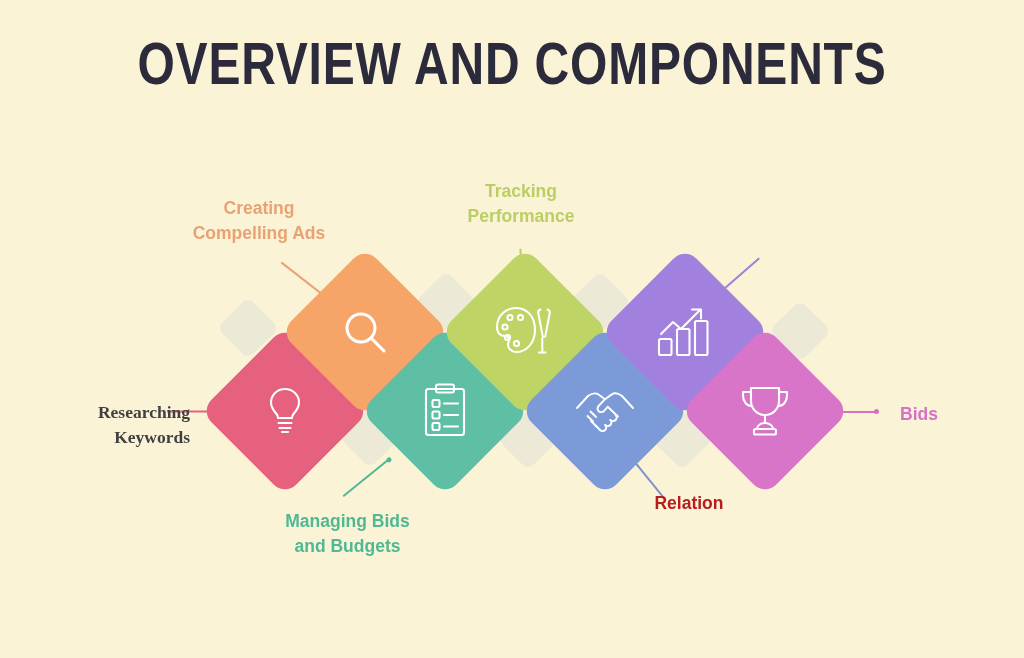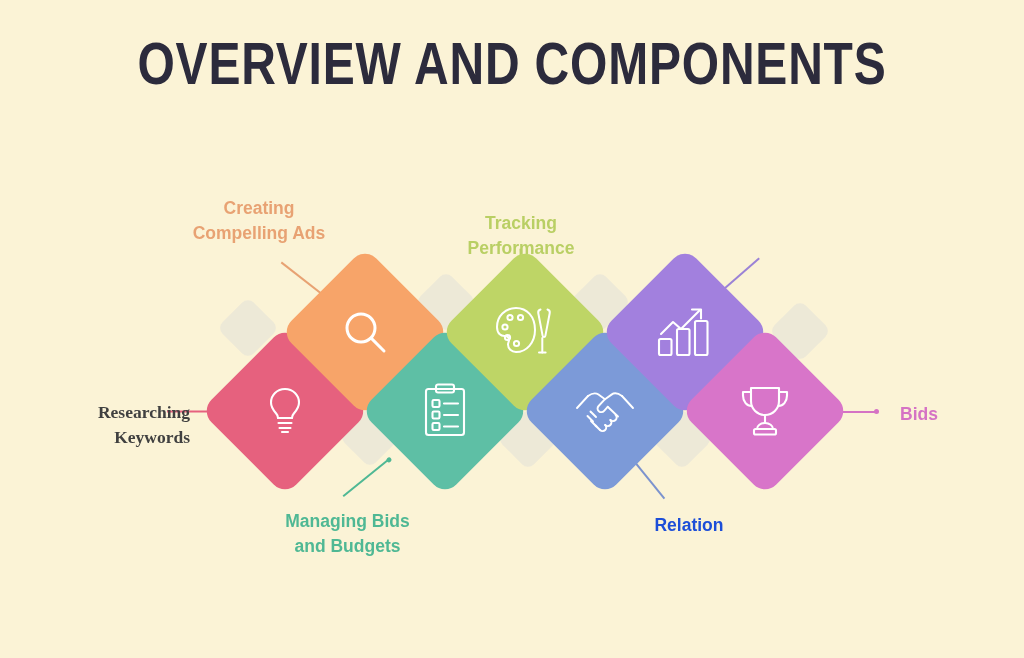--- a/index.html
+++ b/index.html
@@ -216,21 +216,21 @@
 
   <div class="label r" style="left:0px;top:400px;width:190px;color:#404040;font-family:Liberation Serif, serif;">Researching
 Keywords</div>
 
   <div class="label c" style="left:150px;top:196px;width:218px;color:#E8A273;">Creating
 Compelling Ads</div>
 
   <div class="label c" style="left:240px;top:509px;width:215px;color:#4FB894;">Managing Bids
 and Budgets</div>
 
-  <div class="label c" style="left:417px;top:211px;width:208px;color:#B9CF64;">Tracking
+  <div class="label c" style="left:417px;top:179px;width:208px;color:#B9CF64;">Tracking
 Performance</div>
 
-  <div class="label c" style="left:609px;top:513px;width:160px;color:#1d4ed8;">Relation</div>
+  <div class="label c" style="left:609px;top:491px;width:160px;color:#b91c1c;">Relation</div>
 
 
   <div class="label l" style="left:900px;top:402px;width:120px;color:#D572C4;">Bids</div>
 
 </div>
 
 </body></html>

